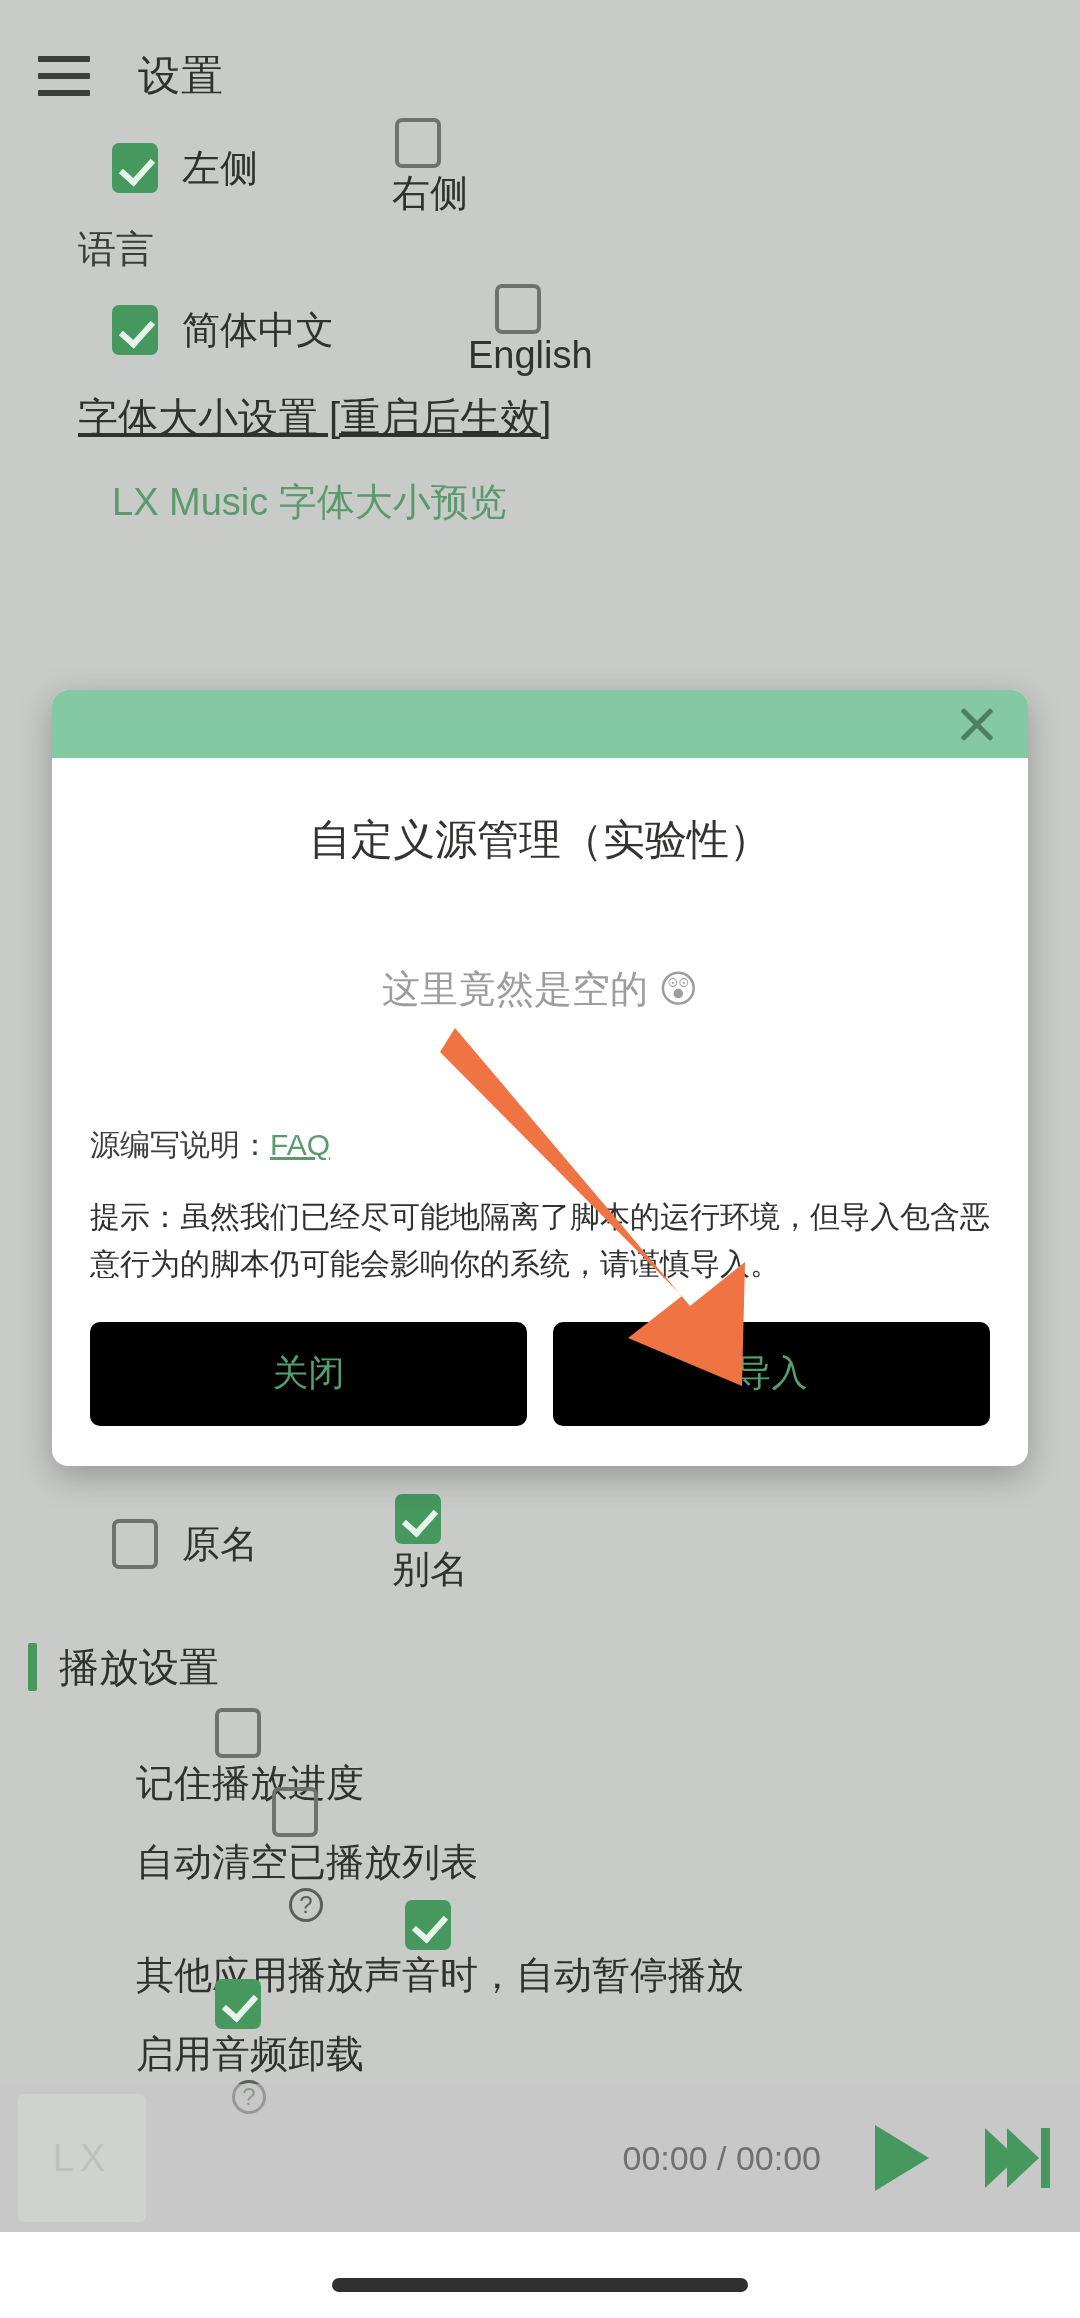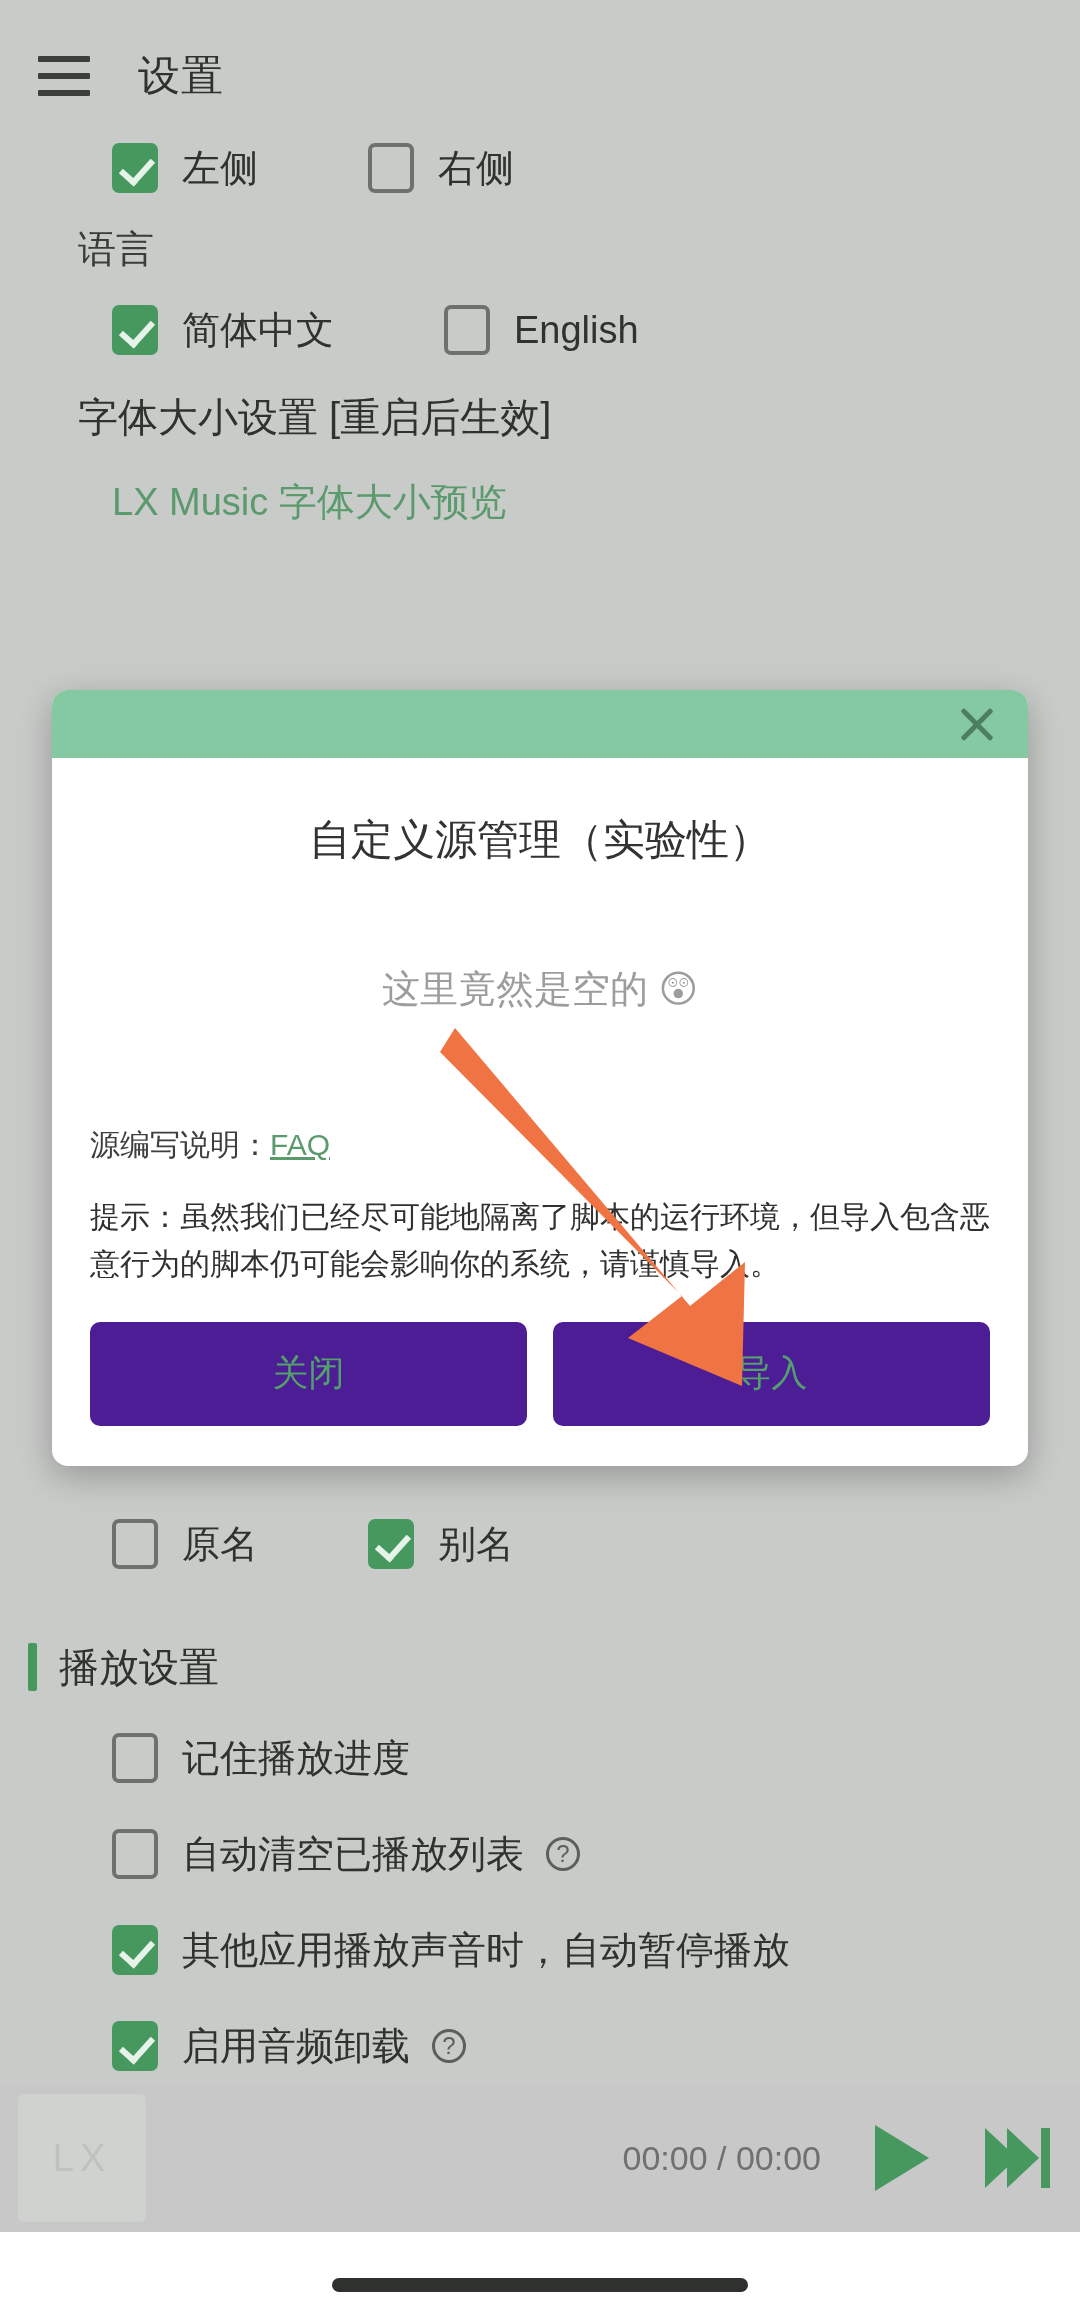--- a/index.html
+++ b/index.html
@@ -78,21 +78,21 @@
     height: 74px;
     line-height: 74px;
   }
 
   .cb-item {
     display: flex;
     align-items: center;
     cursor: pointer;
     margin-right: 80px;
   }
-  .cb-item:last-child { margin-right: 0; }
+  .cb-item:last-child { margin-right: 0; flex-direction: column; }
 
   .checkbox {
     width: 46px;
     height: 50px;
     border-radius: 7px;
     border: 4px solid #6e716e;
     background: transparent;
     flex: 0 0 auto;
     position: relative;
   }
@@ -131,20 +131,21 @@
     flex: 0 0 auto;
     line-height: 1;
   }
 
   .title-plain {
     padding-left: 78px;
     font-size: 40px;
     color: #2f322f;
     height: 86px;
     line-height: 86px;
+    text-decoration: underline;
   }
   .preview-text {
     padding-left: 112px;
     font-size: 38px;
     color: #5a9a6d;
     height: 84px;
     line-height: 84px;
   }
 
   
@@ -243,21 +244,21 @@
   .dialog-actions {
     display: flex;
     gap: 26px;
     padding: 34px 38px 40px 38px;
   }
   .dlg-btn {
     flex: 1 1 0;
     height: 104px;
     border: none;
     border-radius: 10px;
-    background: #4c1d95;
+    background: #000000;
     color: #54a06d;
     font-size: 36px;
     font-family: inherit;
     cursor: pointer;
   }
 
   
   .arrow-annot {
     position: absolute;
     left: 0;

